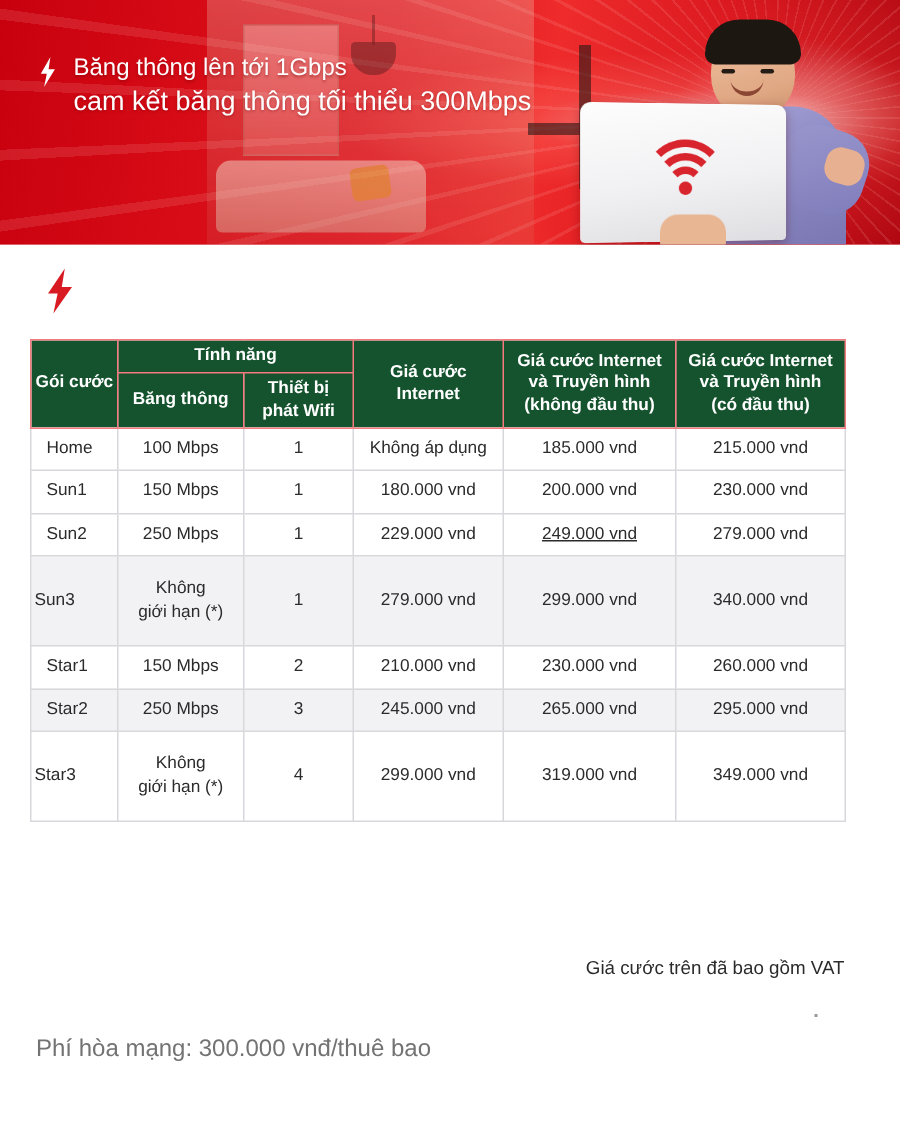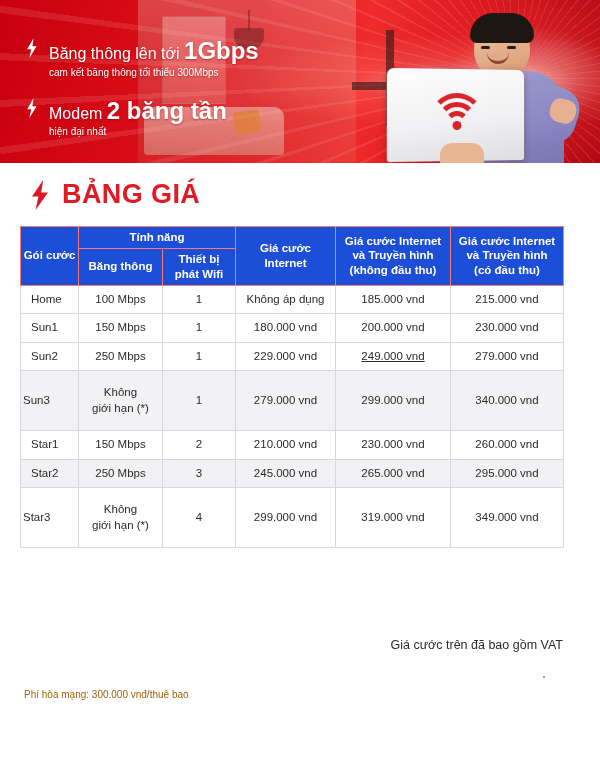--- a/index.html
+++ b/index.html
@@ -191,22 +191,22 @@
     margin-right: 11px;
     flex: 0 0 auto;
     margin-top: 2px;
   }
   .bullet-text {
     color: #ffffff;
     text-shadow: 0 1px 2px rgba(110,0,6,0.45);
     line-height: 1.28;
   }
   .bullet-line1 { font-size: 16px; font-weight: 400; white-space: nowrap; }
-  .bullet-line1 b { font-size: 24px; font-weight: 700; }
-  .bullet-line2 { font-size: 10px; font-weight: 400; white-space: nowrap; }
+  .bullet-line1 b { font-size: 16px; font-weight: 400; }
+  .bullet-line2 { font-size: 18px; font-weight: 400; white-space: nowrap; }
 
   
   .title-row {
     position: absolute;
     left: 30px; top: 179px;
     display: flex;
     align-items: center;
   }
   .bolt-title { width: 20px; height: 30px; margin-right: 12px; }
   .title-text {
@@ -224,21 +224,21 @@
     border-collapse: collapse;
     table-layout: fixed;
   }
   .price-table th,
   .price-table td {
     border: 1px solid #ffffff;
     text-align: center;
     vertical-align: middle;
   }
   .price-table thead th {
-    background: #1d4ed8;
+    background: #14532d;
     color: #ffffff;
     font-size: 11.5px;
     font-weight: 700;
     line-height: 1.3;
     padding: 3px 2px;
     border-color: #f47a80;
   }
   .price-table thead th.pkg,
   .price-table thead th.feat,
   .price-table thead th.bw,
@@ -277,22 +277,22 @@
   }
   .stray-dot {
     position: absolute;
     left: 543px; top: 676px;
     width: 2px; height: 2px;
     background: #9a9a9a;
   }
   .foot-notes {
     position: absolute;
     left: 24px; top: 686px;
-    font-size: 10px;
-    color: #a16207;
+    font-size: 16px;
+    color: #737373;
     line-height: 1.72;
   }
   .foot-notes div { white-space: nowrap; }
 </style>
 </head>
 <body>
 
 <div class="banner">
   <div class="banner-bg"></div>
   <div class="banner-rays"></div>
@@ -337,40 +337,28 @@
         <path d="M7.6 0 L1.2 11.2 L5.2 11.2 L3.4 20 L10.6 8.2 L6.4 8.2 Z" fill="#ffffff"></path>
       </svg>
       <div class="bullet-text">
         <div class="bullet-line1">
           <span>Băng thông lên tới </span><b>1Gbps</b>
         </div>
         <div class="bullet-line2">cam kết băng thông tối thiểu 300Mbps</div>
       </div>
     </div>
 
-    <div class="bullet-row">
-      <svg class="bolt-small" viewBox="0 0 12 20">
-        <path d="M7.6 0 L1.2 11.2 L5.2 11.2 L3.4 20 L10.6 8.2 L6.4 8.2 Z" fill="#ffffff"></path>
-      </svg>
-      <div class="bullet-text">
-        <div class="bullet-line1">
-          <span>Modem </span><b>2 băng tần</b>
-        </div>
-        <div class="bullet-line2">hiện đại nhất</div>
-      </div>
-    </div>
 
   </div>
 </div>
 
 <div class="title-row">
   <svg class="bolt-title" viewBox="0 0 20 30">
     <path d="M13.2 0 L2.0 16.6 L8.4 16.6 L5.6 30 L18.0 12.4 L11.2 12.4 Z" fill="#d81b22"></path>
   </svg>
-  <div class="title-text">BẢNG GIÁ</div>
 </div>
 
 <table class="price-table">
   <colgroup>
     <col class="col1">
       <col class="col2">
       <col class="col3">
     <col class="col4">
       <col class="col5">
       <col class="col6">

